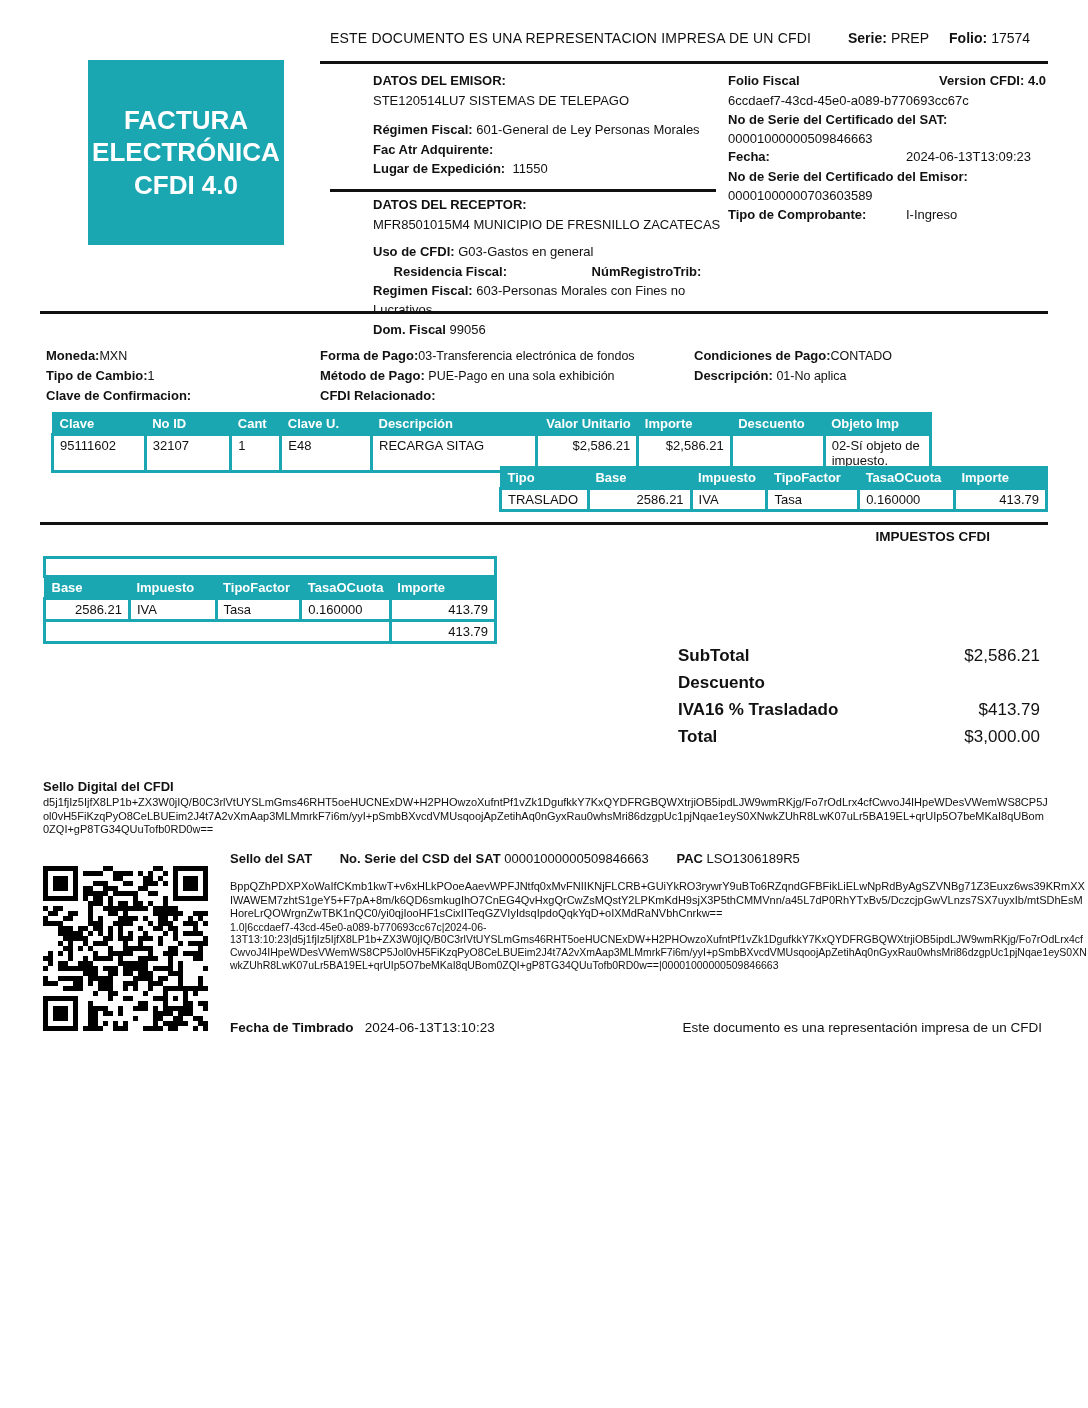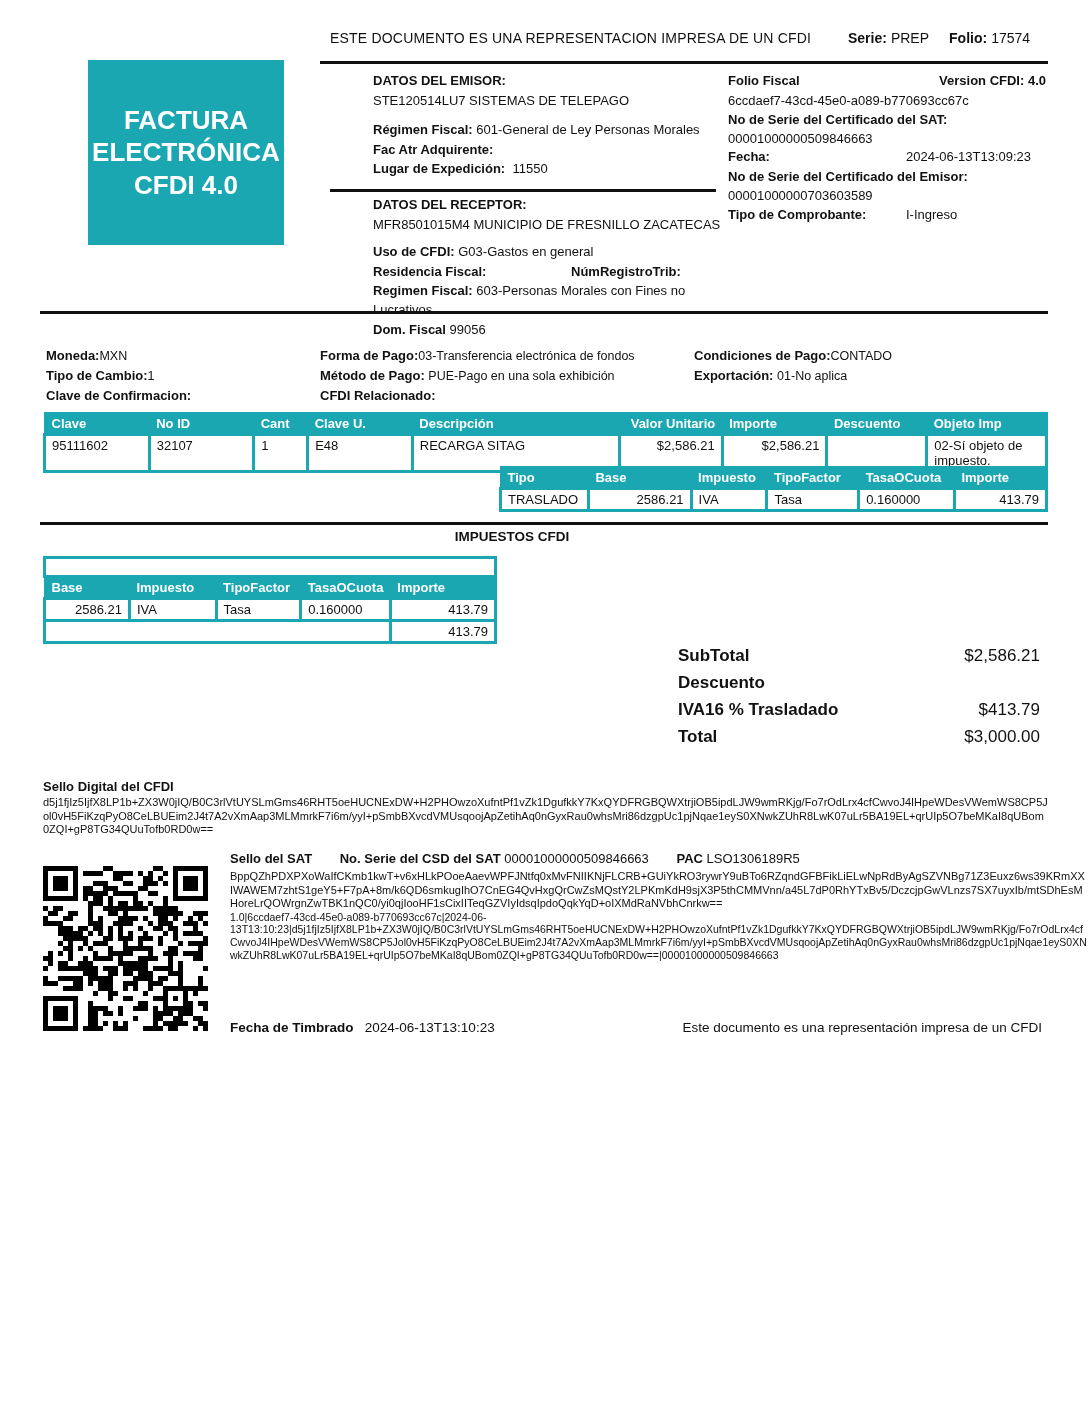--- a/index.html
+++ b/index.html
@@ -26,59 +26,59 @@
   .top-rule { left:320px; top:61px; width:728px; }
   .emisor { left:330px; top:72px; width:392px; }
   .mid-rule { left:330px; top:189px; width:386px; }
   .receptor { left:330px; top:196px; width:392px; }
   .emisor div, .receptor div { margin-bottom:1px;padding-left:43px; }
   .gap8 { height:8px; } .gap6 { height:6px; }
   .fiscal { left:728px; top:72px; width:318px; }
   .fiscal .row { display:flex; margin-bottom:1px; }
   .fiscal .row .k { flex:0 0 178px; }
   .fiscal .between { display:flex; justify-content:space-between; margin-bottom:1px; }
-  .split { display:flex; }
+  .split { display:flex;justify-content:center; }
   .split .k1 { flex:0 0 198px; }
 
   
   .rule-g { left:40px; top:311px; width:1008px; }
   .generales-title { left:40px; top:318px; width:1008px; text-align:center; font-size:13.5px; font-weight:bold; }
   .gen-col { top:346px; font-size:13px; line-height:19px; }
   .gen-col .v { font-size:12.5px; }
   .gc1 { left:46px; } .gc2 { left:320px; } .gc3 { left:694px; }
 
   
   table { border-collapse:collapse; font-size:13px; }
   th { background:var(--teal); color:#fff; text-align:left; font-weight:bold;
        padding:2px 6px; border:2px solid var(--teal); line-height:15px; white-space:nowrap; }
   td { background:#fff; border:3px solid var(--teal); padding:2px 6px; vertical-align:top; line-height:15px;margin-top:31px; }
   .r { text-align:right; }
-  .items-table { left:43px; top:412px; width:1005px; }
+  .items-table { left:51px; top:412px; width:881px; }
   .items-table td { height:36px; }
   .subtax-table { left:499px; top:466px; width:549px; }
   .subtax-table td { height:20px; }
 
   .rule-i { left:40px; top:522px; width:1008px; }
-  .impuestos-title { left:0px; top:529px; width:990px; text-align:center; font-size:13.5px; font-weight:bold;margin-left:17px; }
+  .impuestos-title { left:0px; top:529px; width:990px; text-align:right; font-size:13.5px; font-weight:bold; }
   .imp-table { left:43px; top:556px; width:454px; }
   .imp-table td { height:20px; }
   .imp-table .empty-row td { height:19px; }
 
   
   .totals { left:678px; top:646px; width:362px; font-size:17px; }
   .totals .trow { display:flex; justify-content:space-between; margin-bottom:7px; }
   .totals .tl { font-weight:bold; }
 
   
   .sello-cfdi { left:43px; top:779px; width:1005px; }
   .sec-title { font-size:13px; font-weight:bold; margin-bottom:2px; }
   .b64 { font-size:11px; line-height:13.5px; word-break:break-all; }
   .qr-wrap { left:43px; top:866px; width:168px; height:186px; }
   .sat-block { left:230px; top:851px; width:857px; }
-  .sat-row1 { font-size:13px; margin-bottom:4px; }
+  .sat-row1 { font-size:13px; margin-bottom:14px; }
   .sat-row1 .sp { display:inline-block; width:24px; }
   .cadena-title { margin-top:14px; }
   .b64s { font-size:10.5px; line-height:12.8px; word-break:break-all; }
   .timbrado { left:230px; top:1020px; width:812px; display:flex; justify-content:space-between; font-size:13.5px; }
 </style>
 </head>
 <body>
 
 <div class="page">
 
@@ -146,21 +146,21 @@
     <div><span class="b">Tipo de Cambio:</span><span class="v">1</span></div>
     <div><span class="b">Clave de Confirmacion:</span></div>
   </div>
   <div class="abs gen-col gc2">
     <div><span class="b">Forma de Pago:</span><span class="v">03-Transferencia electrónica de fondos</span></div>
     <div><span class="b">Método de Pago:</span> <span class="v">PUE-Pago en una sola exhibición</span></div>
     <div><span class="b">CFDI Relacionado:</span></div>
   </div>
   <div class="abs gen-col gc3">
     <div><span class="b">Condiciones de Pago:</span><span class="v">CONTADO</span></div>
-    <div><span class="b">Exportación:</span> <span class="v">01-No aplica</span></div>
+    <div><span class="b">Descripción:</span> <span class="v">01-No aplica</span></div>
   </div>
 
   <table class="abs items-table">
     <colgroup>
         <col style="width:105px">
         <col style="width:105px">
         <col style="width:54px">
         <col style="width:105px">
         <col style="width:208px">
         <col style="width:103px">

